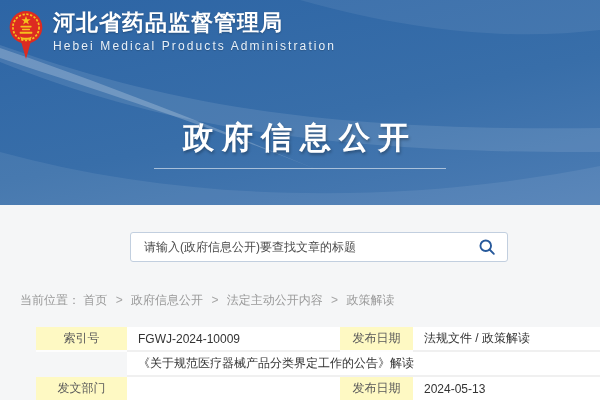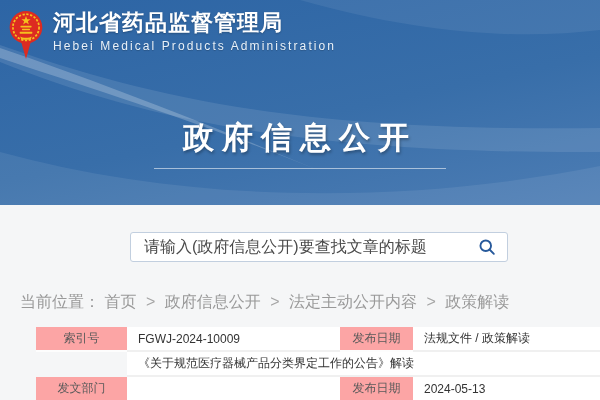--- a/index.html
+++ b/index.html
@@ -40,47 +40,47 @@
   }
 
   
   .search-box{
     position:absolute;top:232px;left:130px;width:378px;height:30px;
     background:#ffffff;border:1px solid #c2cfdf;border-radius:3px;
     box-sizing:border-box;display:flex;align-items:center;
   }
   .search-input{
     flex:1;height:100%;border:none;outline:none;background:transparent;
-    padding:0 8px 0 13px;font-size:16px;color:#333;
+    padding:0 8px 0 13px;font-size:12px;color:#333;
     font-family:"Liberation Sans","DejaVu Sans",sans-serif;
   }
   .search-input::placeholder{color:#4a4a4a;opacity:1;}
   .search-btn{
     width:40px;height:100%;border:none;background:transparent;cursor:pointer;
     display:flex;align-items:center;justify-content:center;padding:0;
   }
 
   .breadcrumb{
-    position:absolute;top:292px;left:20px;font-size:16px;color:#999;
+    position:absolute;top:292px;left:20px;font-size:12px;color:#999;
     white-space:nowrap;
   }
   .breadcrumb a{color:#999;text-decoration:none;cursor:pointer;}
   .breadcrumb .sep{margin:0 5px;color:#a5a5a5;}
 
   .info-table{
     position:absolute;top:327px;left:36px;width:578px;
     display:grid;grid-template-columns:91px 213px 73px 1fr;
     grid-auto-rows:25px;
   }
   .cell{
     box-sizing:border-box;font-size:12px;display:flex;align-items:center;
     overflow:hidden;white-space:nowrap;
   }
   .cell.label{
-    background:#fca5a5;color:#5a5a5a;justify-content:center;
+    background:#fef9c3;color:#5a5a5a;justify-content:center;
     border-bottom:2px solid #fdfdfd;
   }
   .cell.value{
     background:#ffffff;color:#333;padding-left:11px;
     border-bottom:2px solid #f0f0f0;
   }
   .cell.span3{grid-column:2 / 5;}
 </style>
 </head>
 <body>

